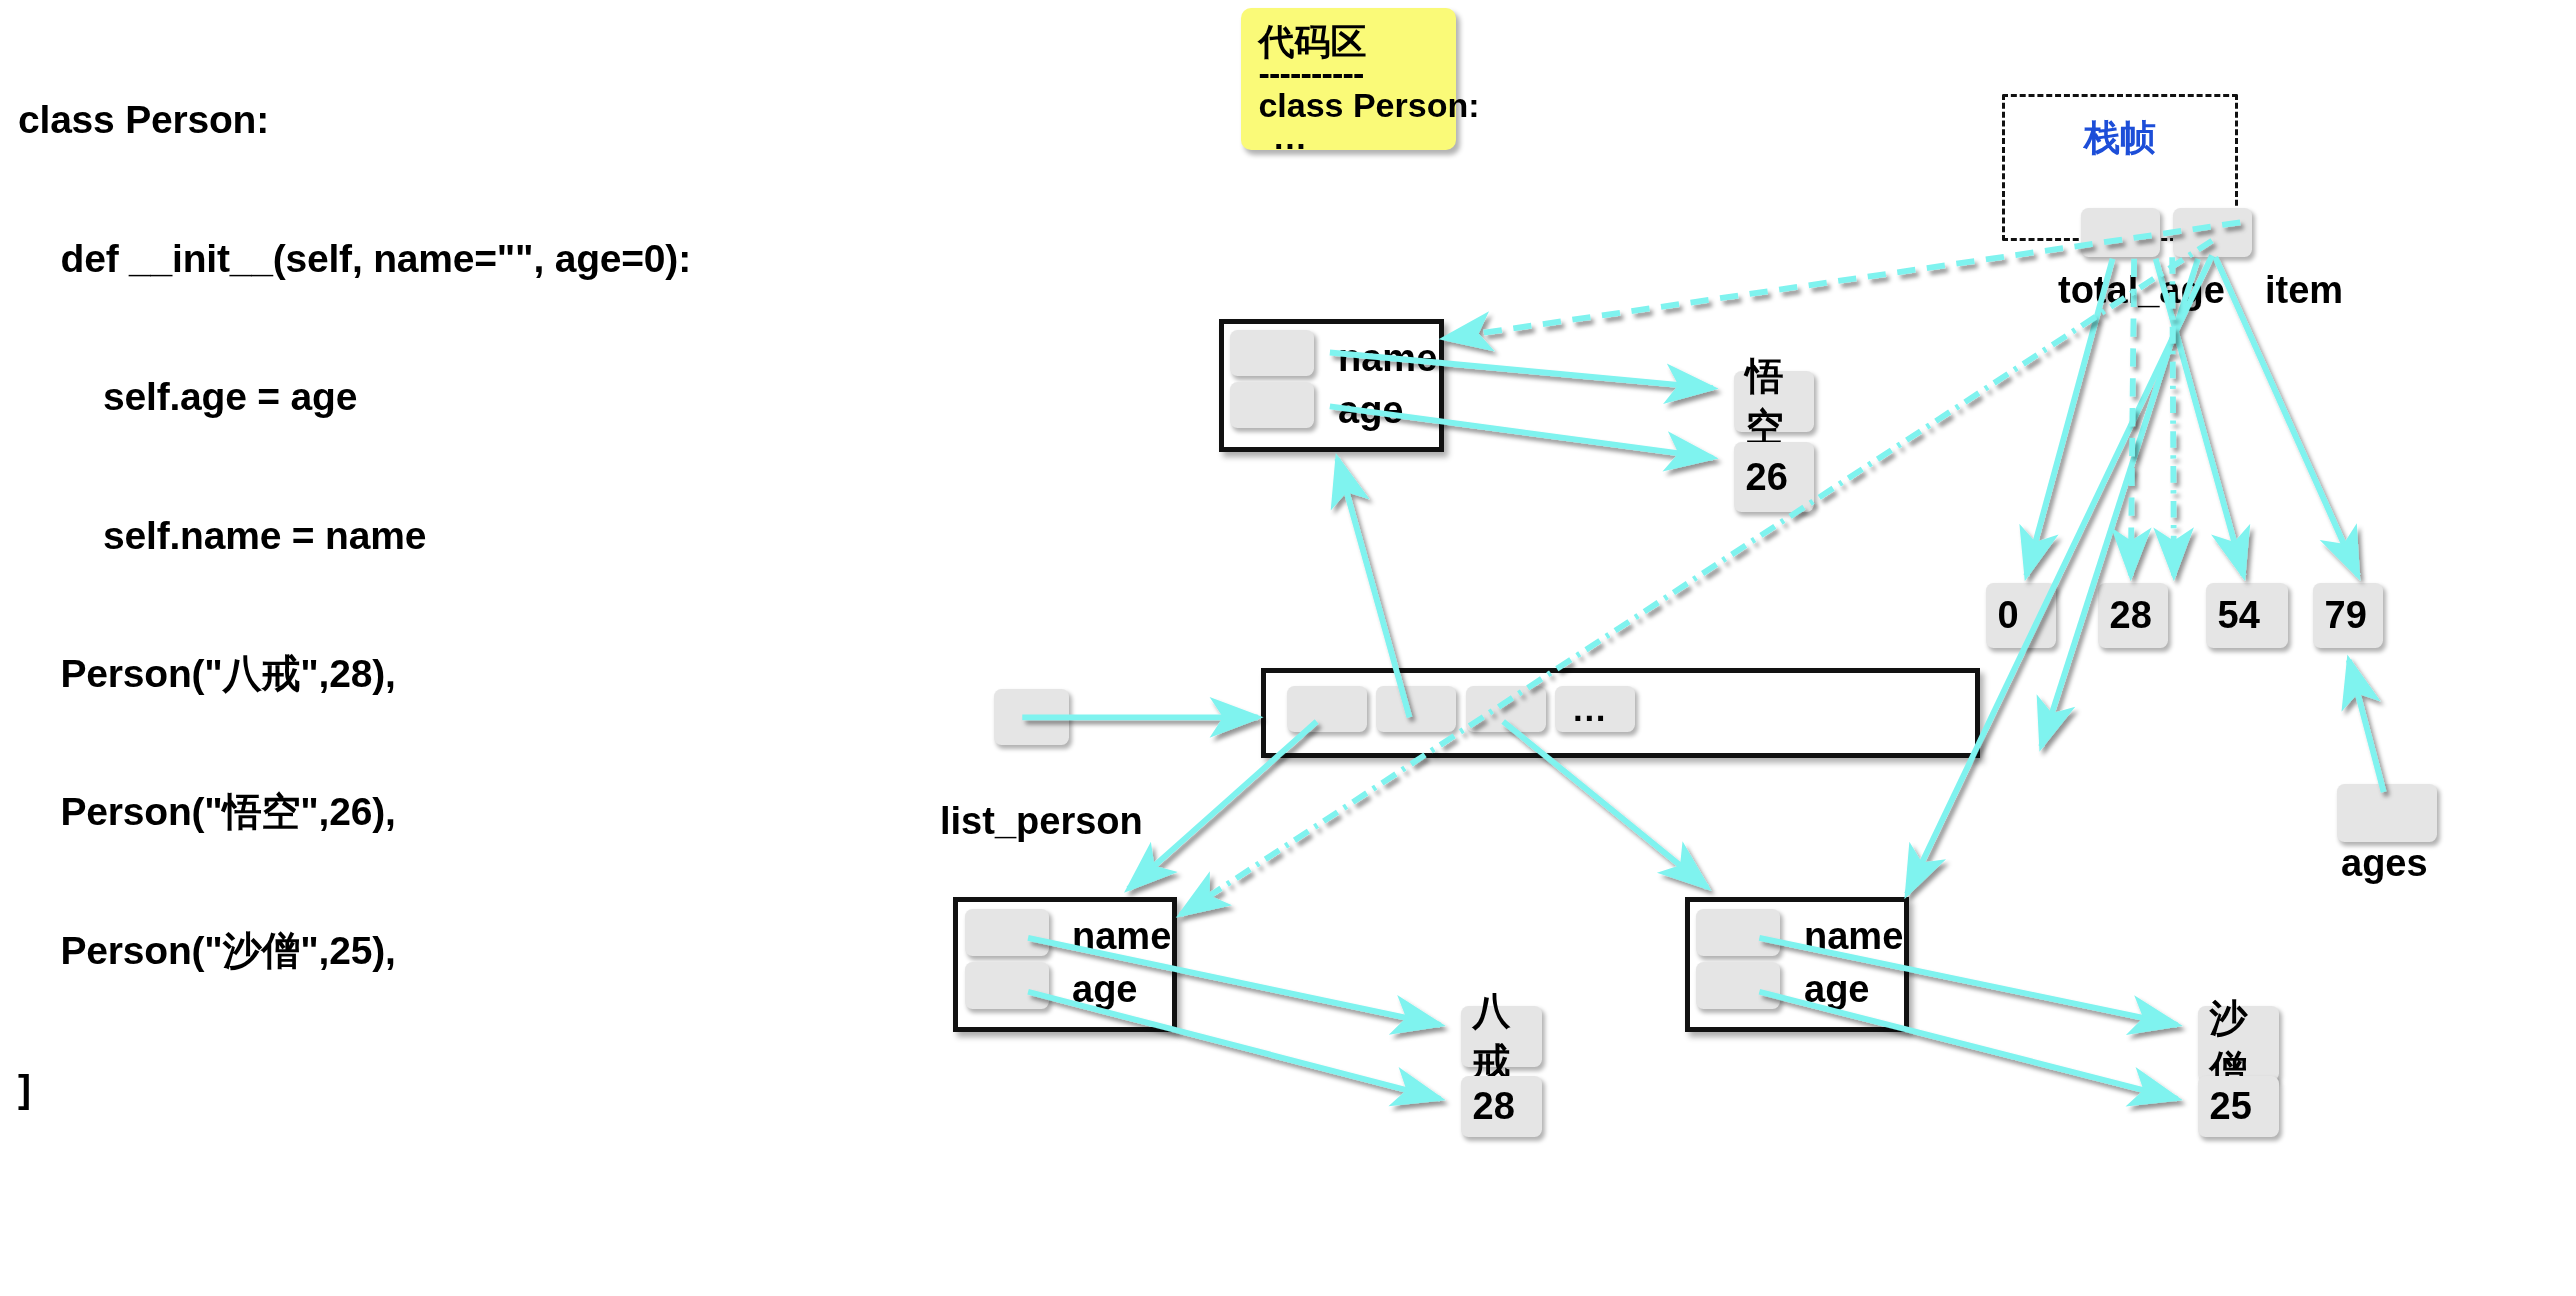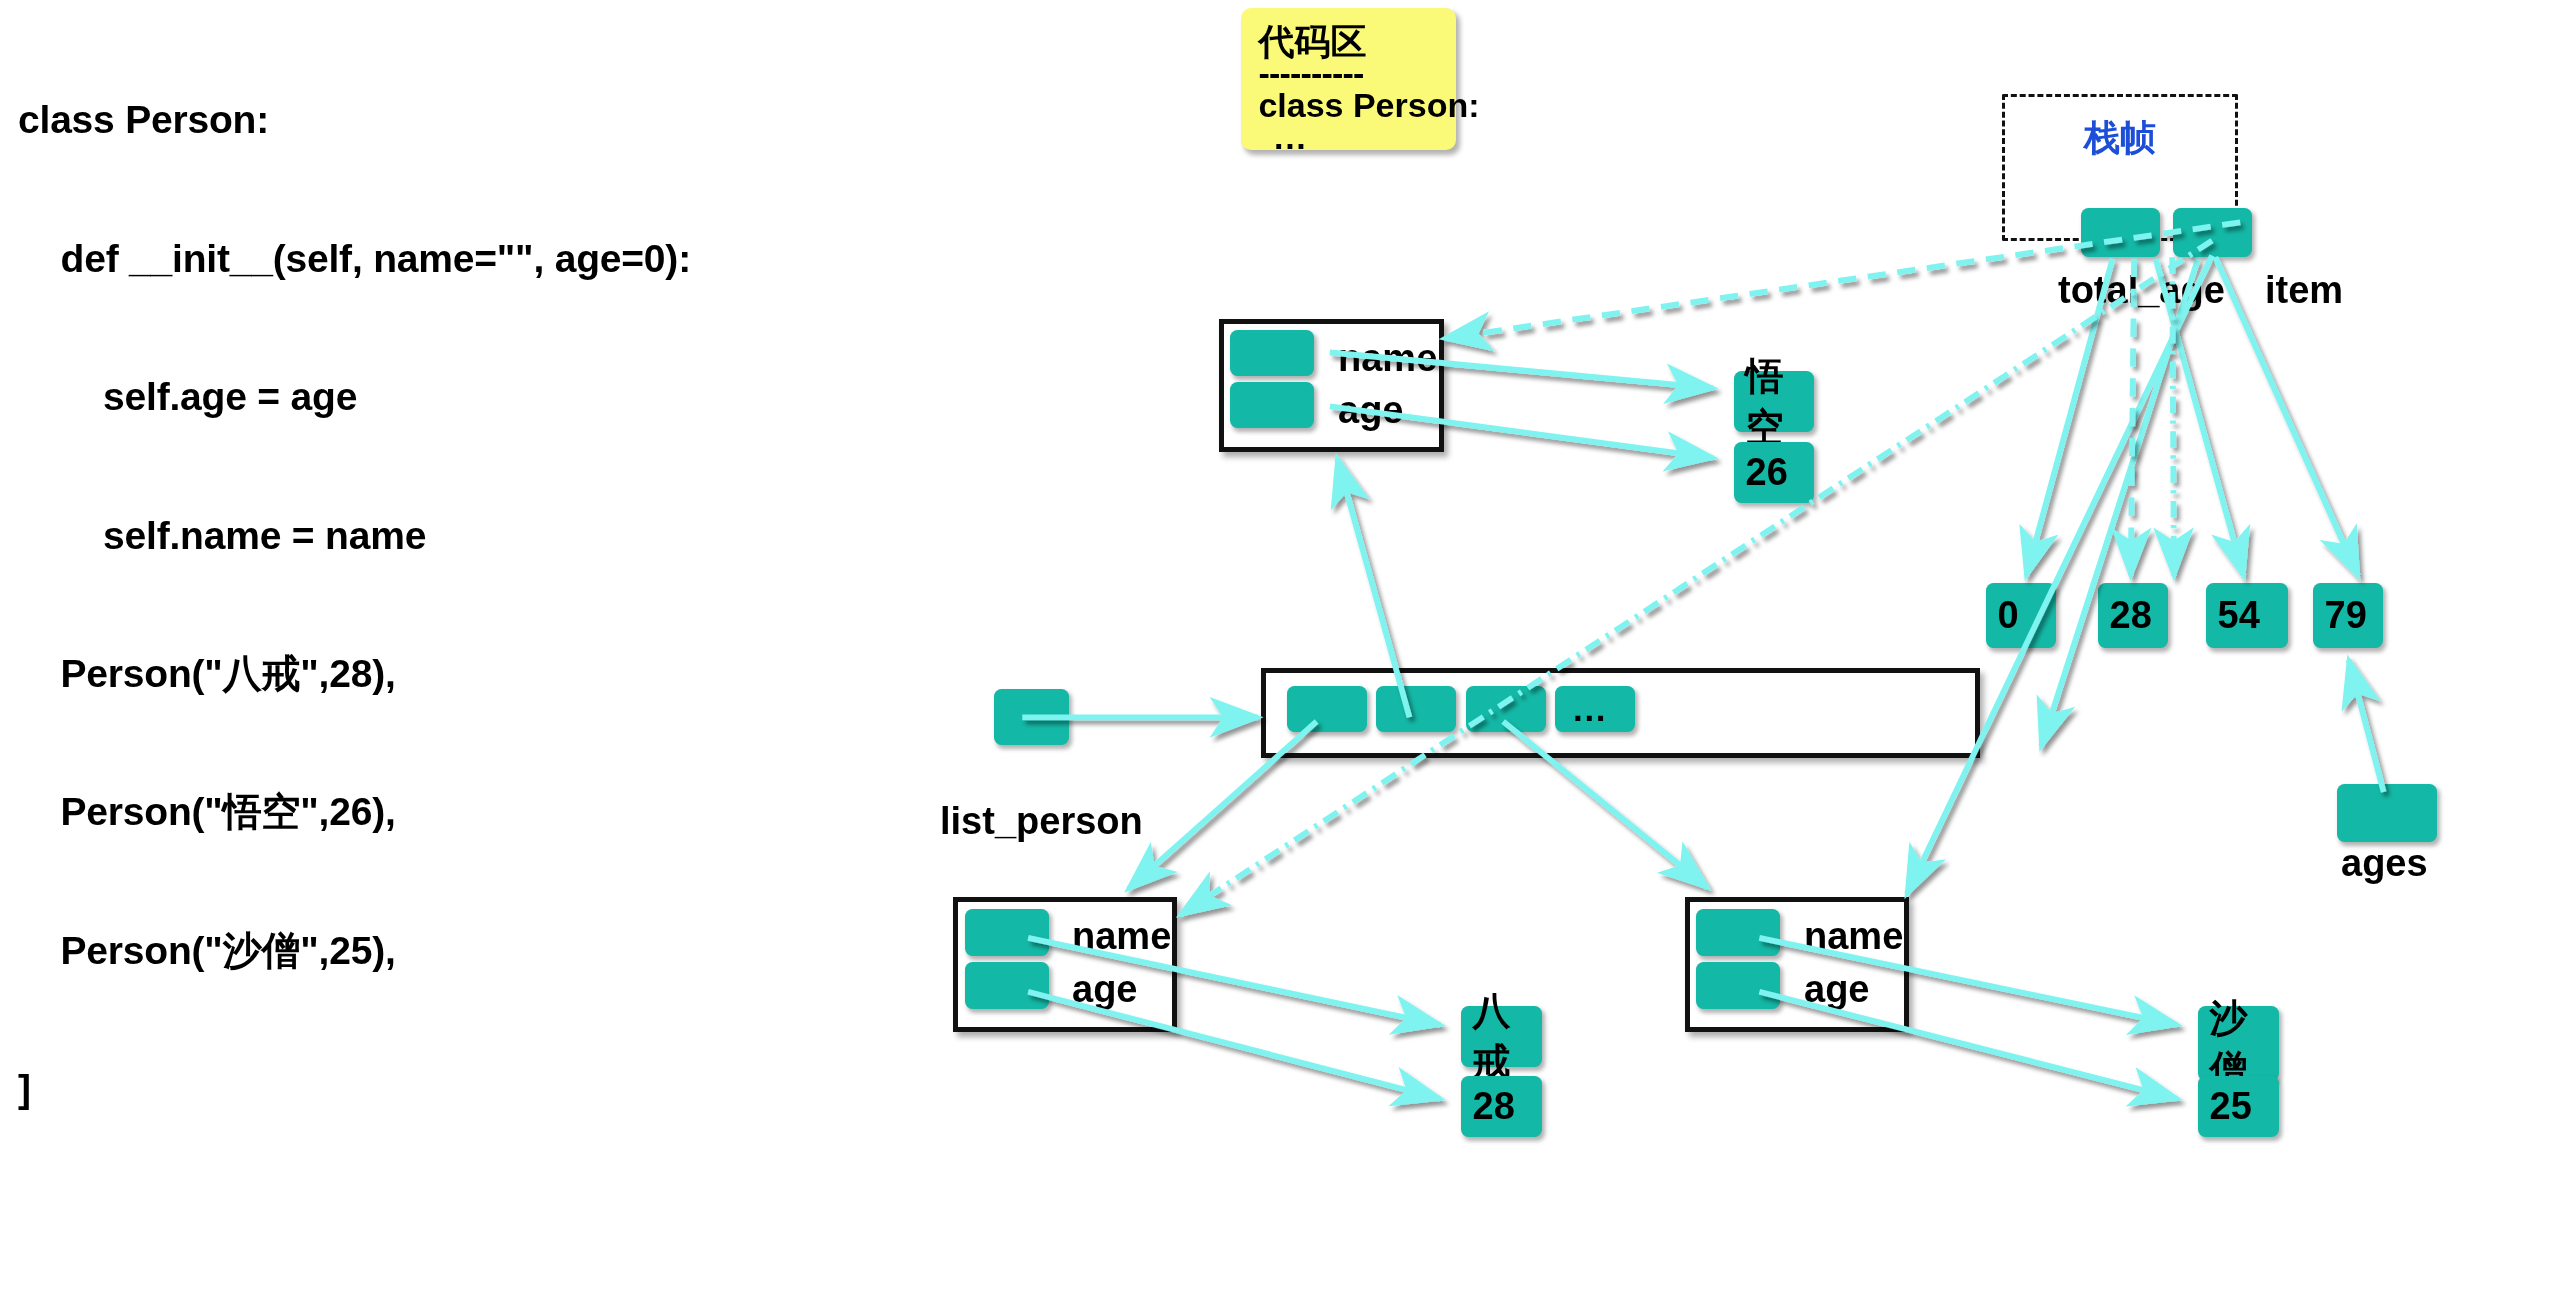--- a/index.html
+++ b/index.html
@@ -6,21 +6,21 @@
   body{width:2576px;height:1297px;position:relative;overflow:hidden;
        font-family:"Liberation Sans","DejaVu Sans",sans-serif;}
 
   
   #code-listing{position:absolute;left:18px;top:5px;width:1020px;
       font-size:39px;font-weight:bold;color:#000;line-height:1.185;
       white-space:pre;letter-spacing:-0.2px;}
   #code-listing .ln{display:block;height:46px;}
 
   
-  .slot{position:absolute;background:#14b8a6;border-radius:7.5px;
+  .slot{position:absolute;background:#e5e5e5;border-radius:7.5px;
         box-shadow:2.5px 3.3px 4.1px rgba(0,0,0,.30);}
   .slot.val{display:flex;align-items:center;}
   .slot.val span{font-size:38px;font-weight:bold;color:#000;
         padding-left:11.6px;font-family:"Liberation Sans","DejaVu Sans",sans-serif;}
 
   
   #code-area-box{position:absolute;left:1241px;top:7.5px;width:215px;height:142px;
       background:#FAFA78;border-radius:10px;box-shadow:3.3px 4.1px 5px rgba(0,0,0,.30);}
   #code-area-box .ca-line{position:absolute;left:17.4px;font-weight:bold;color:#000;
       font-size:34px;white-space:nowrap;}
@@ -89,21 +89,21 @@
 <div class="objbox" style="left:1219px;top:319px;width:215px;height:123px;">
   <div class="fieldlabel" style="left:114px;top:13.3px;">name</div>
   <div class="fieldlabel" style="left:114px;top:65px;">age</div>
 </div>
 <div class="slot" style="left:1230px;top:330px;width:84px;height:46px;"></div>
 <div class="slot" style="left:1230px;top:382px;width:84px;height:46px;"></div>
 
 <div class="slot val" style="left:1734px;top:371px;width:80px;height:61px;">
   <span>悟空</span>
 </div>
-<div class="slot val" style="left:1734px;top:442px;width:80px;height:61px;">
+<div class="slot val" style="left:1734px;top:442px;width:80px;height:70px;">
   <span>26</span>
 </div>
 
 <div class="slot val" style="left:1986px;top:583px;width:70px;height:65px;">
   <span>0</span>
 </div>
 <div class="slot val" style="left:2098px;top:583px;width:70px;height:65px;">
   <span>28</span>
 </div>
 <div class="slot val" style="left:2206px;top:583px;width:82px;height:65px;">

